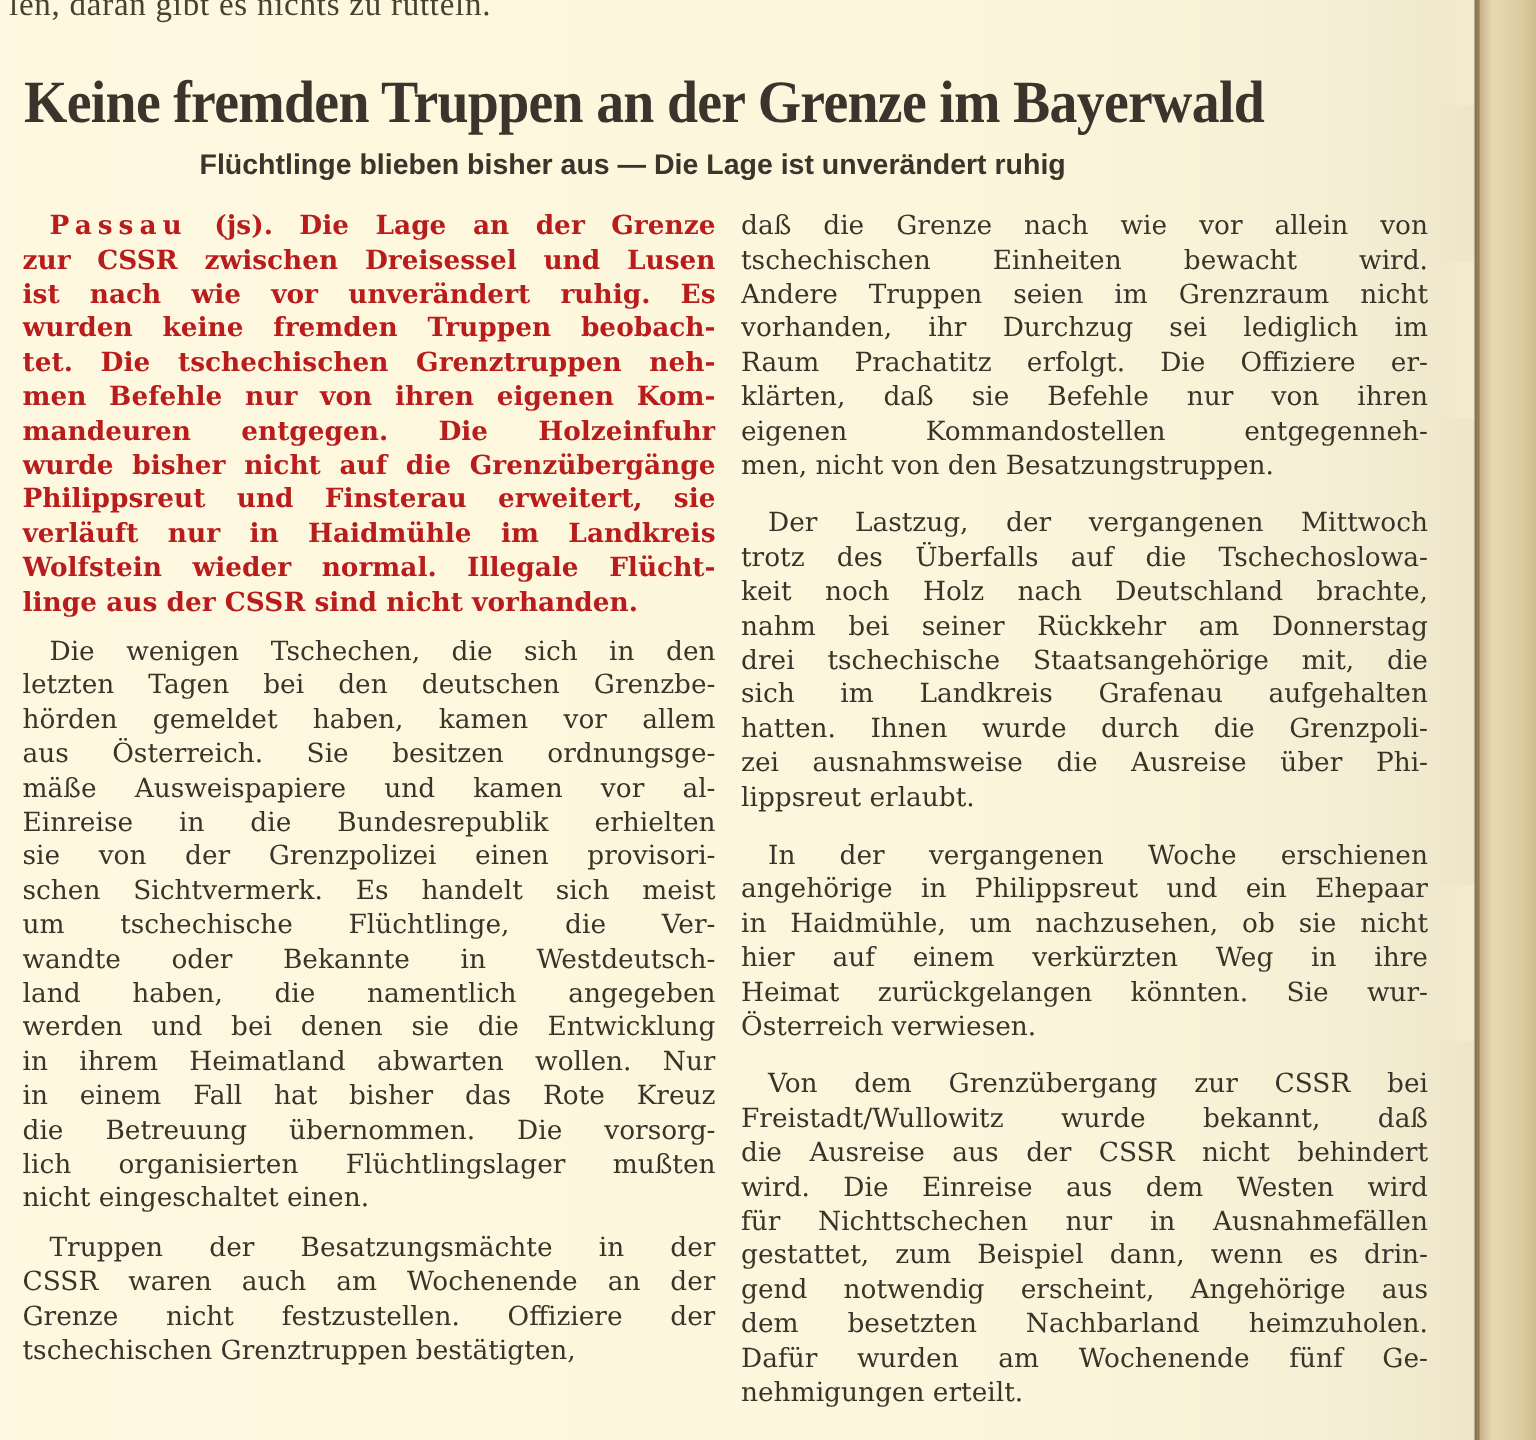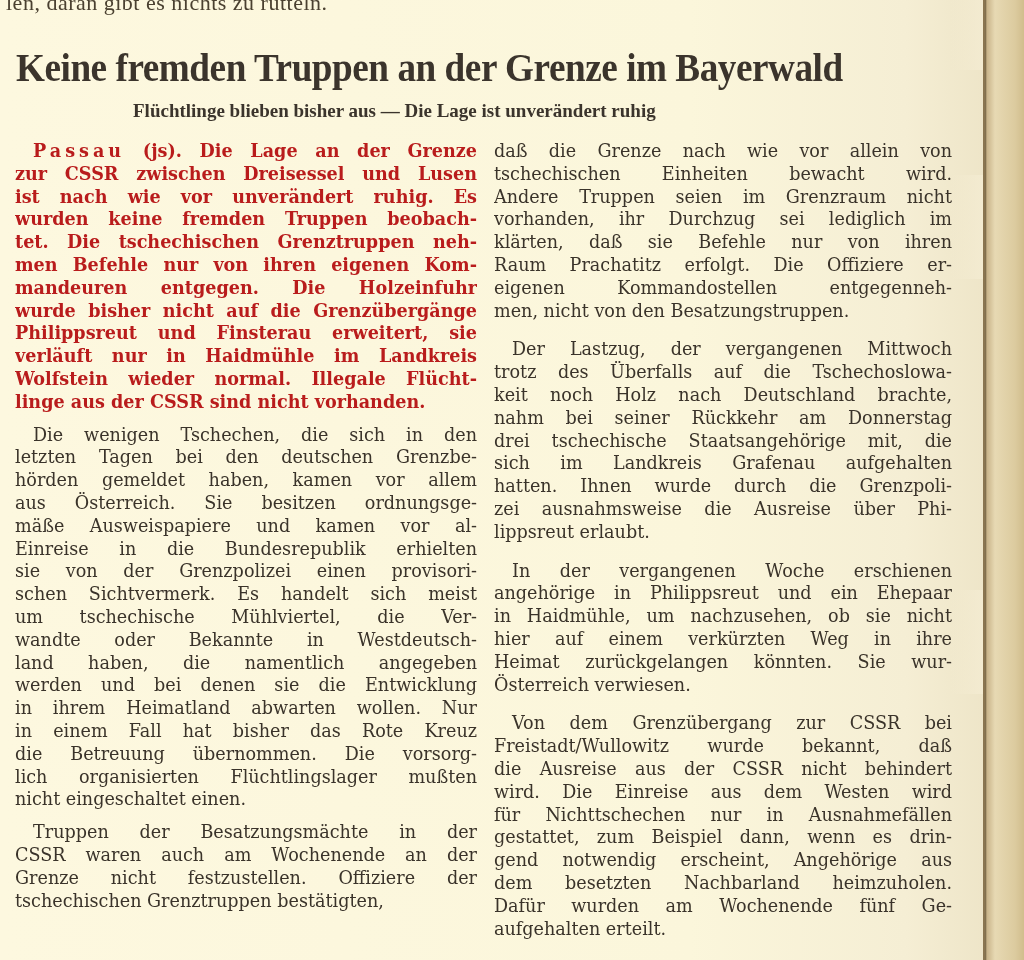--- a/index.html
+++ b/index.html
@@ -28,21 +28,21 @@
     letter-spacing: 0.5px;
   }
   .headline {
     position: absolute; left: 16px; top: 44px; width: 930px;
     font-family: "Liberation Serif", serif; font-weight: bold;
     font-size: 40px; letter-spacing: -0.5px; color: #3b342c;
     transform: scaleX(0.93); transform-origin: left top; white-space: nowrap;
   }
   .subheadline {
     position: absolute; left: 133px; top: 100px;
-    font-family: Liberation Serif, serif; font-weight: bold;
+    font-family: Liberation Sans, sans-serif; font-weight: bold;
     font-size: 19px; color: #3b342c; white-space: nowrap;
   }
   .col {
     position: absolute; top: 140px; width: 462px;
     font-size: 17.6px; line-height: 22.8px;
     text-align: justify;
   }
   .col-left { left: 15px; }
   .col-right { left: 494px; width: 458px; }
   .para { margin: 0; }
@@ -86,21 +86,21 @@
     </p>
     <p class="para">
       <span class="line indent">Die wenigen Tschechen, die sich in den</span>
       <span class="line">letzten Tagen bei den deutschen Grenzbe-</span>
       <span class="line">hörden gemeldet haben, kamen vor allem</span>
       <span class="line">aus Österreich. Sie besitzen ordnungsge-</span>
       <span class="line">mäße Ausweispapiere und kamen vor al-</span>
       <span class="line">Einreise in die Bundesrepublik erhielten</span>
       <span class="line">sie von der Grenzpolizei einen provisori-</span>
       <span class="line">schen Sichtvermerk. Es handelt sich meist</span>
-      <span class="line">um tschechische Mühlviertel, die Ver-</span>
+      <span class="line">um tschechische Flüchtlinge, die Ver-</span>
       <span class="line">wandte oder Bekannte in Westdeutsch-</span>
       <span class="line">land haben, die namentlich angegeben</span>
       <span class="line">werden und bei denen sie die Entwicklung</span>
       <span class="line">in ihrem Heimatland abwarten wollen. Nur</span>
       <span class="line">in einem Fall hat bisher das Rote Kreuz</span>
       <span class="line">die Betreuung übernommen. Die vorsorg-</span>
       <span class="line">lich organisierten Flüchtlingslager mußten</span>
       <span class="line last">nicht eingeschaltet einen.</span>
     </p>
     <p class="para">
@@ -109,22 +109,22 @@
       <span class="line">Grenze nicht festzustellen. Offiziere der</span>
       <span class="line last">tschechischen Grenztruppen bestätigten,</span>
     </p>
   </div>
 <div class="col col-right" id="col-right">
     <p class="para">
       <span class="line">daß die Grenze nach wie vor allein von</span>
       <span class="line">tschechischen Einheiten bewacht wird.</span>
       <span class="line">Andere Truppen seien im Grenzraum nicht</span>
       <span class="line">vorhanden, ihr Durchzug sei lediglich im</span>
+      <span class="line">Raum Prachatitz erfolgt. Die Offiziere er-</span>
       <span class="line">klärten, daß sie Befehle nur von ihren</span>
-      <span class="line">Raum Prachatitz erfolgt. Die Offiziere er-</span>
       <span class="line">eigenen Kommandostellen entgegenneh-</span>
       <span class="line last">men, nicht von den Besatzungstruppen.</span>
     </p>
     <p class="para">
       <span class="line indent">Der Lastzug, der vergangenen Mittwoch</span>
       <span class="line">trotz des Überfalls auf die Tschechoslowa-</span>
       <span class="line">keit noch Holz nach Deutschland brachte,</span>
       <span class="line">nahm bei seiner Rückkehr am Donnerstag</span>
       <span class="line">drei tschechische Staatsangehörige mit, die</span>
       <span class="line">sich im Landkreis Grafenau aufgehalten</span>
@@ -143,15 +143,15 @@
     <p class="para">
       <span class="line indent">Von dem Grenzübergang zur CSSR bei</span>
       <span class="line">Freistadt/Wullowitz wurde bekannt, daß</span>
       <span class="line">die Ausreise aus der CSSR nicht behindert</span>
       <span class="line">wird. Die Einreise aus dem Westen wird</span>
       <span class="line">für Nichttschechen nur in Ausnahmefällen</span>
       <span class="line">gestattet, zum Beispiel dann, wenn es drin-</span>
       <span class="line">gend notwendig erscheint, Angehörige aus</span>
       <span class="line">dem besetzten Nachbarland heimzuholen.</span>
       <span class="line">Dafür wurden am Wochenende fünf Ge-</span>
-      <span class="line last">aufgehalten erteilt.</span>
+      <span class="line last">nehmigungen erteilt.</span>
     </p>
   </div>
 
 </body></html>

